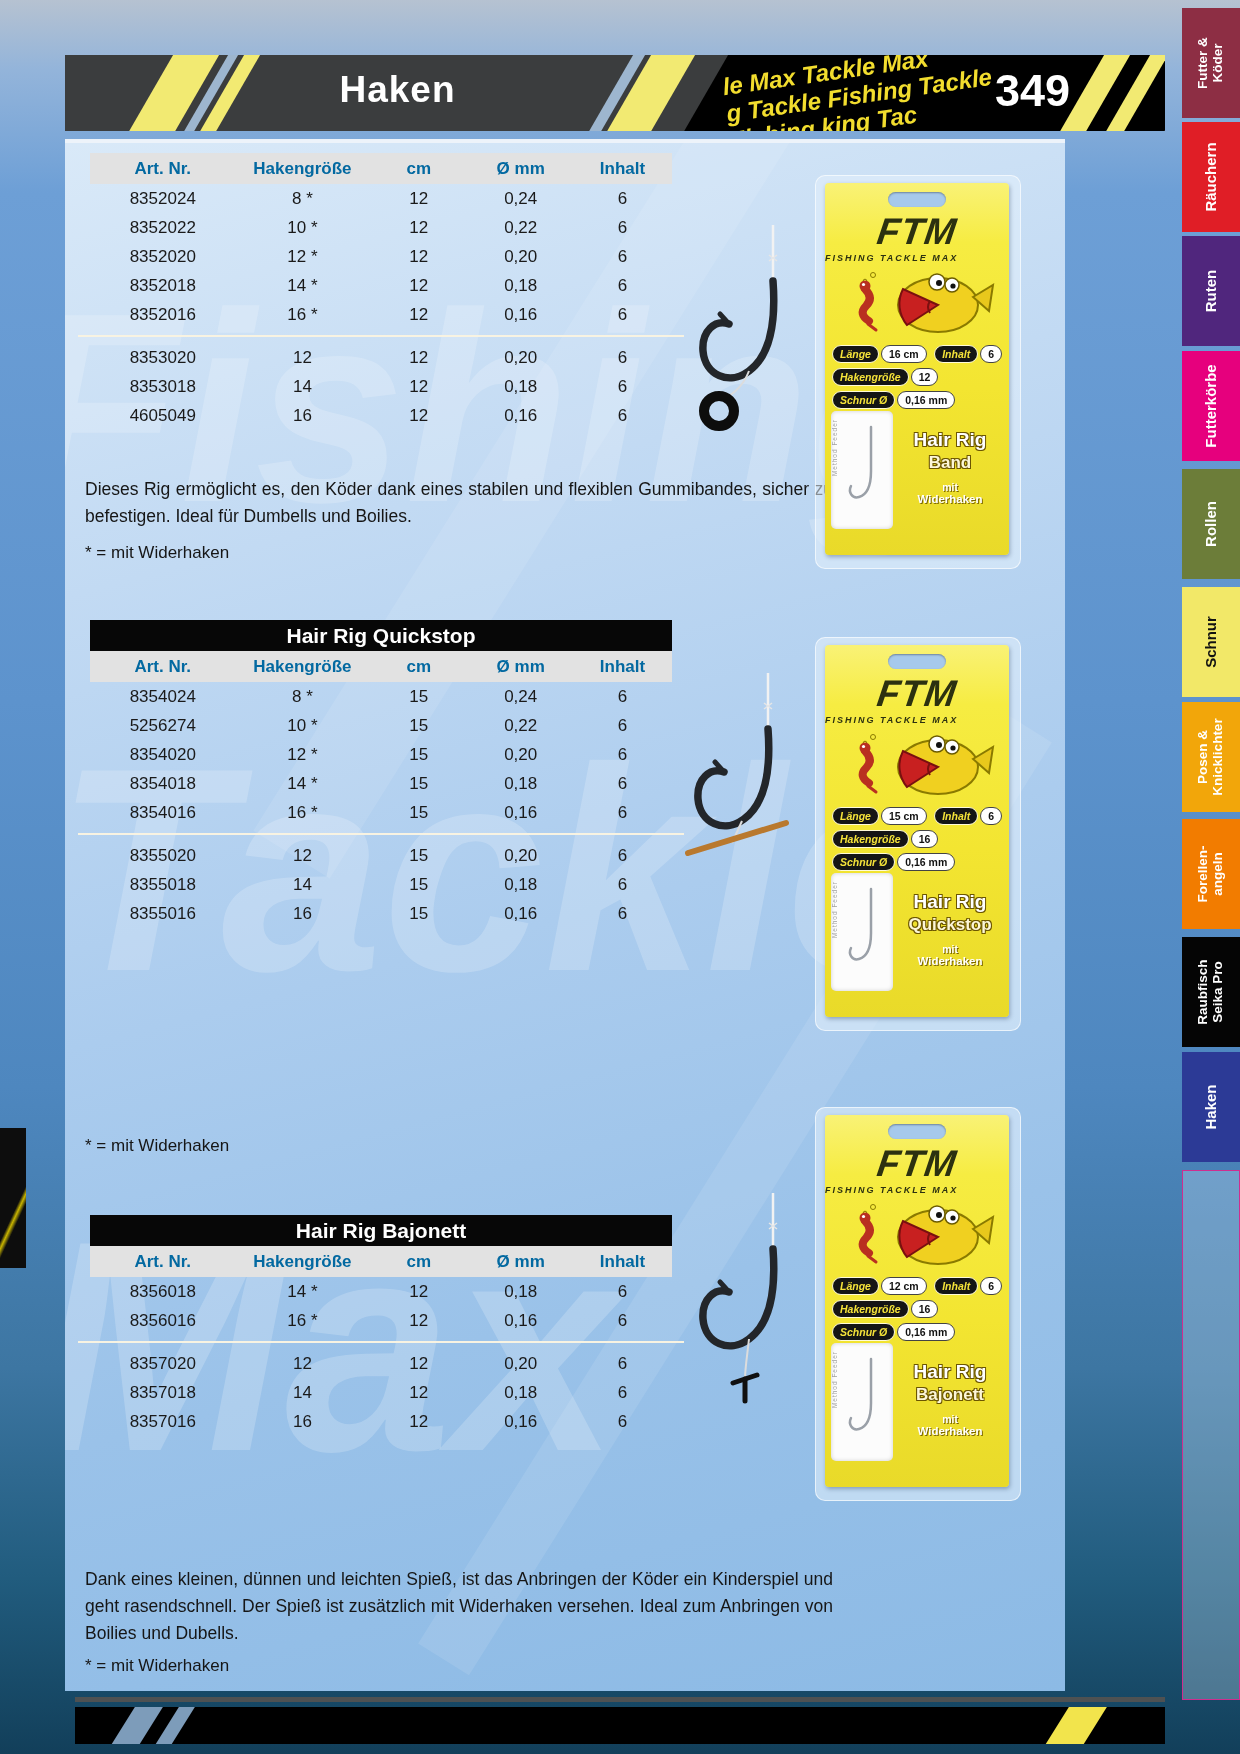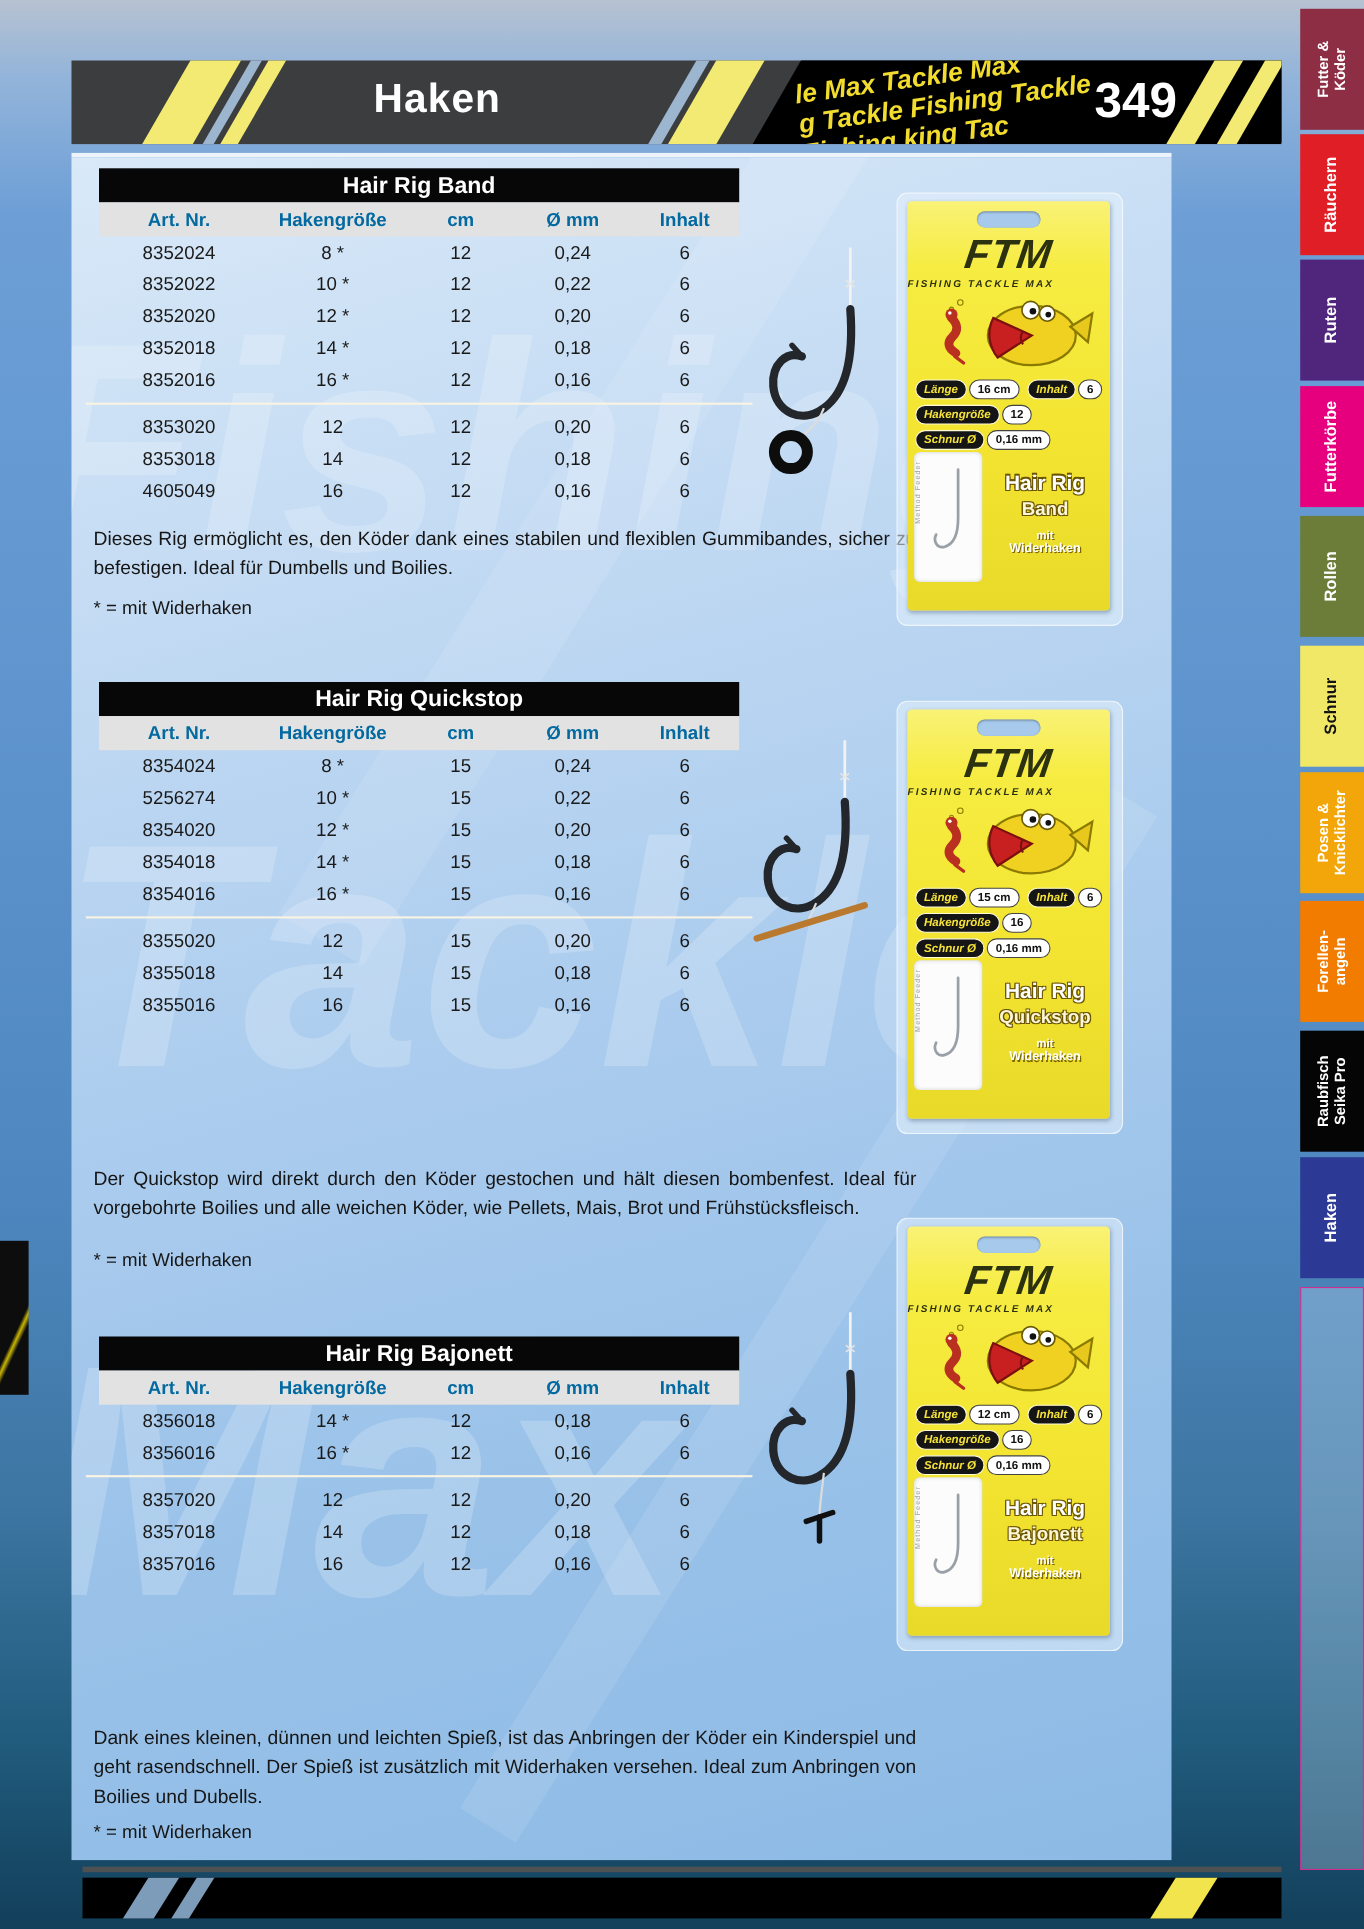--- a/index.html
+++ b/index.html
@@ -121,21 +121,20 @@
 
 <div class="content">
   <div class="wm" style="top:110px;left:-50px;font-size:270px;">Fishing</div>
   <div class="wm" style="top:560px;left:-10px;font-size:290px;">Tackle</div>
   <div class="wm" style="top:1030px;left:-30px;font-size:300px;">Max</div>
   <div class="sheen" style="left:420px;top:-120px;width:90px;height:900px;"></div>
   <div class="sheen" style="left:640px;top:500px;width:60px;height:1100px;"></div>
 
   <div class="tslot" style="top:10px">
   <div class="ptable">
-    <div class="ptable-title">Hair Rig Band</div>
     <div class="ptable-head">
           <div>Art. Nr.</div>
           <div>Hakengröße</div>
           <div>cm</div>
           <div>Ø mm</div>
           <div>Inhalt</div>
         </div>
     <div class="ptable-body">
           <div class="prow">
             <div>8352024</div>
@@ -314,21 +313,20 @@
             <div>12</div>
             <div>0,16</div>
             <div>6</div>
           </div>
         </div>
   </div>
 </div>
 
   <p class="desc" style="top:333px">Dieses Rig ermöglicht es, den Köder dank eines stabilen und flexiblen Gummibandes, sicher zu befestigen. Ideal für Dumbells und Boilies.</p>
   <p class="footnote" style="top:400px">* = mit Widerhaken</p>
-  <p class="desc" style="top:915px">Der Quickstop wird direkt durch den Köder gestochen und hält diesen bombenfest. Ideal für vorgebohrte Boilies und alle weichen Köder, wie Pellets, Mais, Brot und Frühstücksfleisch.</p>
   <p class="footnote" style="top:993px">* = mit Widerhaken</p>
   <p class="desc" style="top:1423px">Dank eines kleinen, dünnen und leichten Spieß, ist das Anbringen der Köder ein Kinderspiel und geht rasendschnell. Der Spieß ist zusätzlich mit Widerhaken versehen. Ideal zum Anbringen von Boilies und Dubells.</p>
   <p class="footnote" style="top:1513px">* = mit Widerhaken</p>
 
   <div class="hook-wrap" style="left:620px;top:80px;">
     <svg viewBox="0 0 135 215" width="135" height="215">
       <path d="M88 2 v56" stroke="#f2f2f2" stroke-width="2.5" fill="none"></path>
       <path d="M84 32 l8 6 M92 32 l-8 6" stroke="#e6e6e6" stroke-width="1.5"></path>
       <path d="M88 58 c3 40 -2 74 -24 90 c-20 15 -44 4 -46 -20 c-1.5 -20 12 -32 26 -27" fill="none" stroke="#23262a" stroke-width="7.5" stroke-linecap="round"></path>
       <path d="M44 101 l-9 -10" stroke="#23262a" stroke-width="5" stroke-linecap="round"></path>

